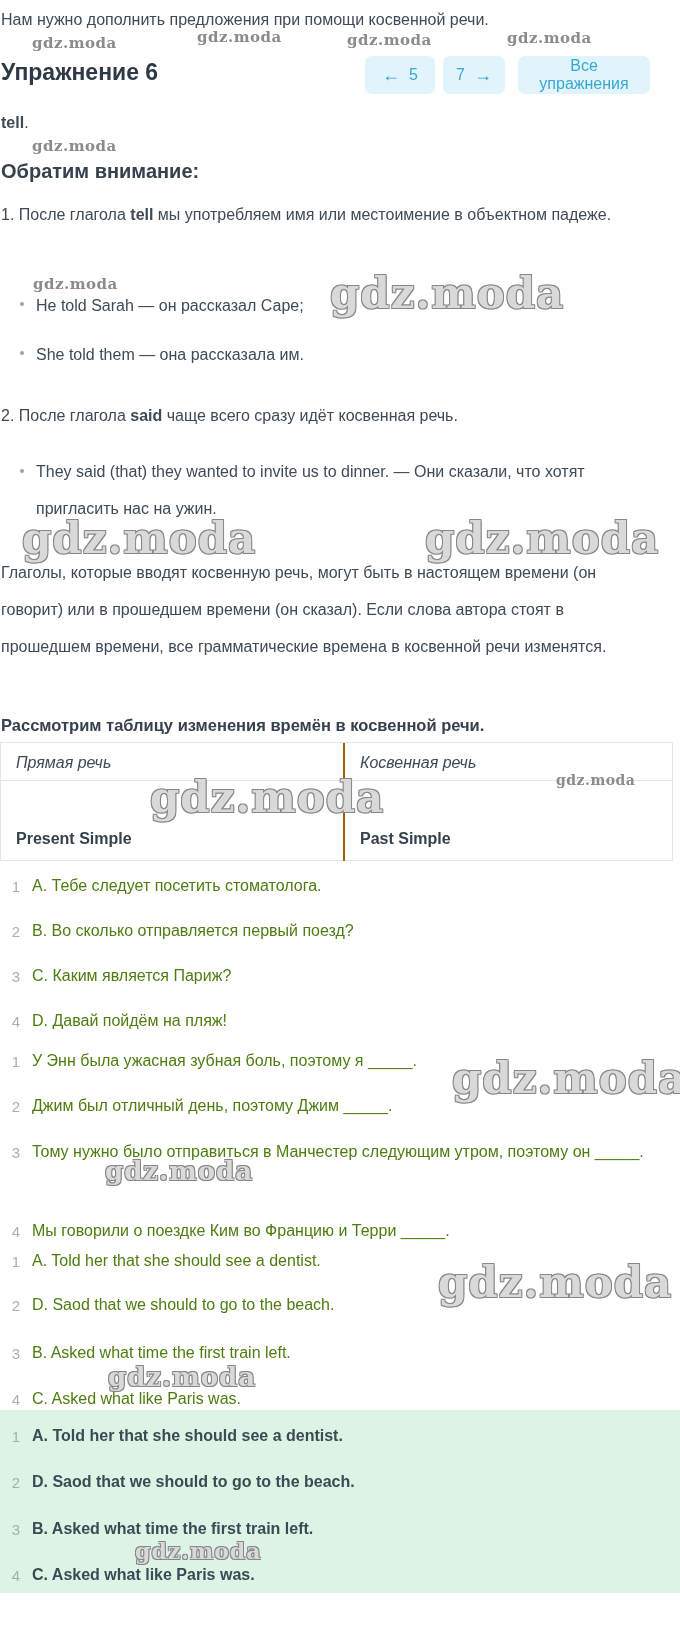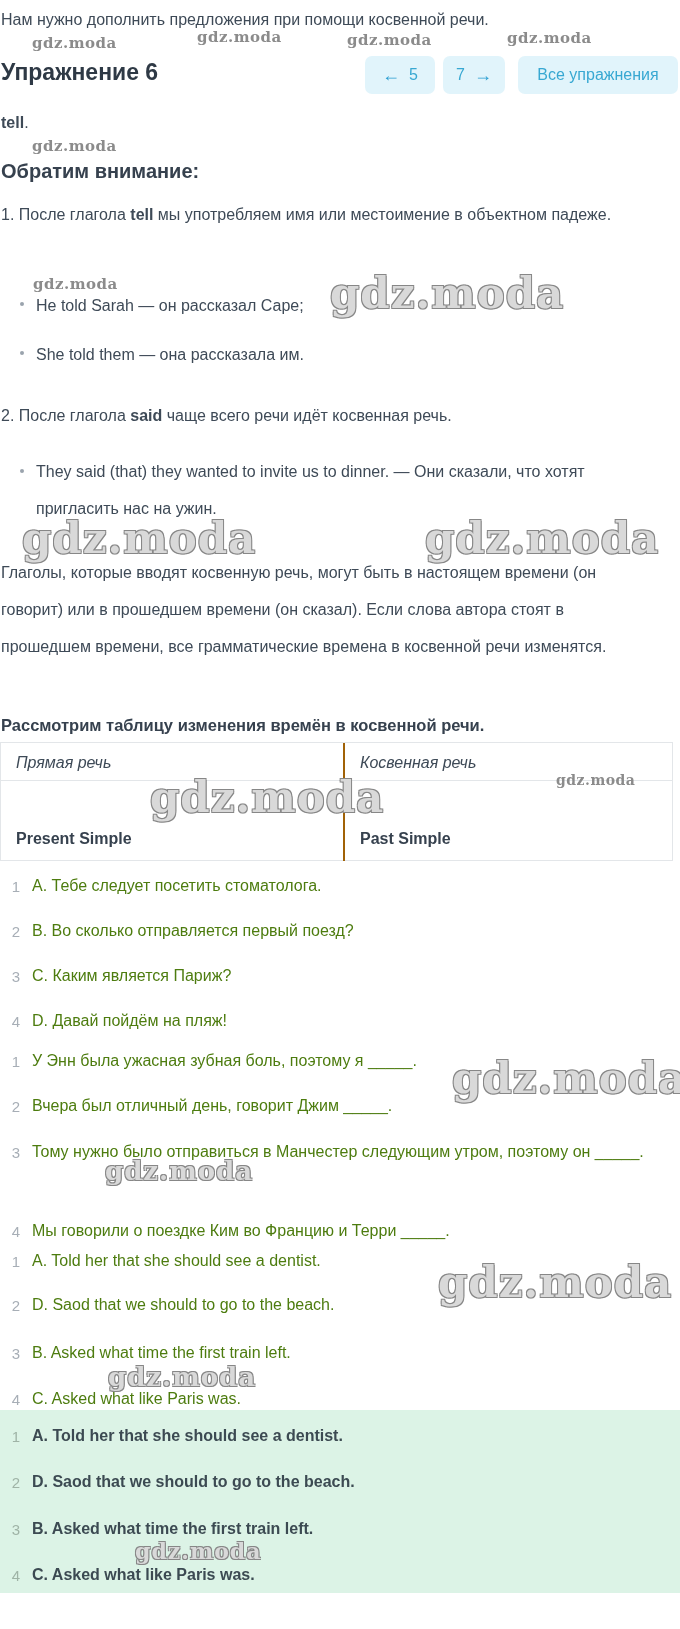--- a/index.html
+++ b/index.html
@@ -98,21 +98,21 @@
   <div class="abs heading" style="left:1px;top:58px;">Упражнение 6</div>
 
   <button class="btn" style="left:365px;width:70px;">
     <span class="arrow">←</span>
     <span class="num">5</span>
   </button>
   <button class="btn" style="left:443px;width:62px;">
     <span class="num">7</span>
     <span class="arrow">→</span>
   </button>
-  <button class="btn" style="left:518px;width:160px;">
+  <button class="btn" style="left:518px;width:132px;">
     <span>Все упражнения</span>
   </button>
 
   <div class="abs txt" style="left:1px;top:112px;"><span class="bold">tell</span><span>.</span></div>
 
   <span class="wm" style="left:32px;top:139px;font-size:15px;">gdz.moda</span>
 
   <div class="abs subhead" style="left:1px;top:161px;">Обратим внимание:</div>
 
   <div class="abs para" style="left:1px;top:196px;width:622px;"><span>1. После глагола </span><span class="bold">tell</span><span> мы употребляем имя или местоимение в объектном падеже.</span></div>
@@ -122,21 +122,21 @@
 
   <div class="bullet-row txt" style="top:295px;">
     <span class="dot"></span>
     <span>He told Sarah — он рассказал Саре;</span>
   </div>
   <div class="bullet-row txt" style="top:344px;">
     <span class="dot"></span>
     <span>She told them — она рассказала им.</span>
   </div>
 
-  <div class="abs txt" style="left:1px;top:405px;width:650px;"><span>2. После глагола </span><span class="bold">said</span><span> чаще всего речи идёт косвенная речь.</span></div>
+  <div class="abs txt" style="left:1px;top:405px;width:650px;"><span>2. После глагола </span><span class="bold">said</span><span> чаще всего сразу идёт косвенная речь.</span></div>
 
   <div class="bullet-row para" style="top:453px;width:625px;">
     <span class="dot" style="top:16px;"></span>
     <span>They said (that) they wanted to invite us to dinner. — Они сказали, что хотят пригласить нас на ужин.</span>
   </div>
 
   <span class="wm-big" style="left:22px;top:518px;font-size:42px;">gdz.moda</span>
   <span class="wm-big" style="left:425px;top:518px;font-size:42px;">gdz.moda</span>
 
   <div class="abs para" style="left:1px;top:554px;width:648px;">Глаголы, которые вводят косвенную речь, могут быть в настоящем времени (он говорит) или в прошедшем времени (он сказал). Если слова автора стоят в прошедшем времени, все грамматические времена в косвенной речи изменятся.</div>
@@ -179,21 +179,21 @@
     <span class="t">D. Давай пойдём на пляж!</span>
   </div>
 
   <div class="list-row" style="top:1050px;">
     <span class="n">1</span>
     <span class="t">У Энн была ужасная зубная боль, поэтому я _____.</span>
   </div>
   <span class="wm-big" style="left:452px;top:1058px;font-size:42px;">gdz.moda</span>
   <div class="list-row" style="top:1095px;">
     <span class="n">2</span>
-    <span class="t">Вчера был отличный день, говорит Джим _____.</span>
+    <span class="t">Джим был отличный день, поэтому Джим _____.</span>
   </div>
   <div class="list-row" style="top:1133px;">
     <span class="n" style="line-height:37px;">3</span>
     <span class="t wrap">Тому нужно было отправиться в Манчестер следующим утром, поэтому он _____.</span>
   </div>
   <span class="wm-big" style="left:105px;top:1158px;font-size:26px;">gdz.moda</span>
   <div class="list-row" style="top:1220px;">
     <span class="n">4</span>
     <span class="t">Мы говорили о поездке Ким во Францию и Терри _____.</span>
   </div>

